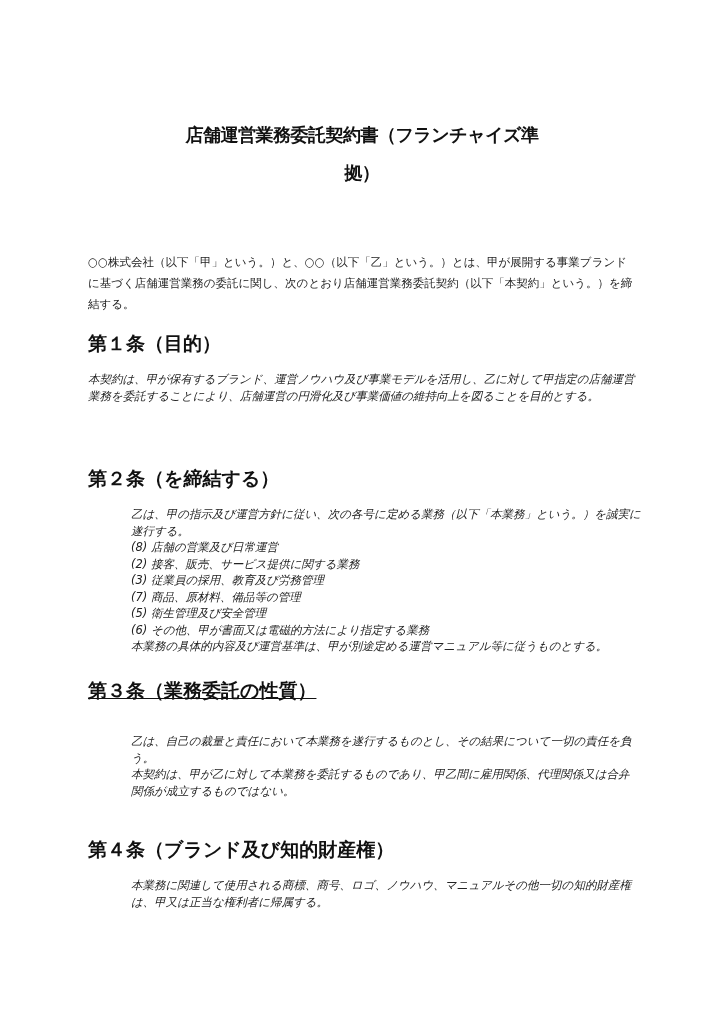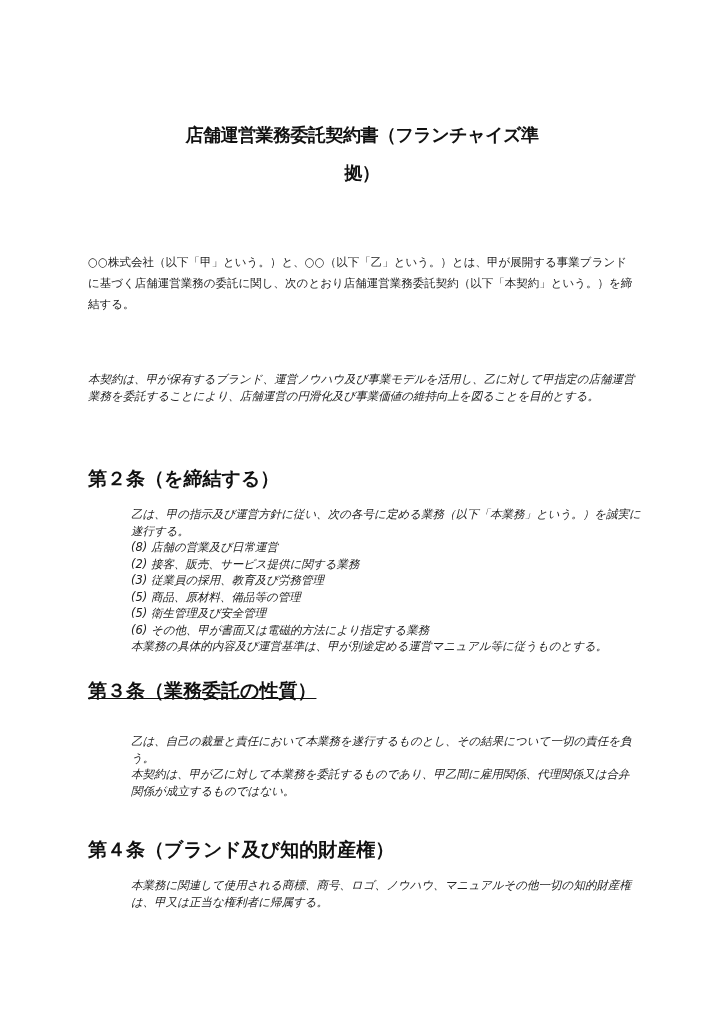--- a/index.html
+++ b/index.html
@@ -72,31 +72,32 @@
 
 <div class="page">
 
   <div class="title">
     <div>店舗運営業務委託契約書（フランチャイズ準</div>
     <div>拠）</div>
   </div>
 
   <div class="preamble">○○株式会社（以下「甲」という。）と、○○（以下「乙」という。）とは、甲が展開する事業ブランドに基づく店舗運営業務の委託に関し、次のとおり店舗運営業務委託契約（以下「本契約」という。）を締結する。</div>
 
+  <div class="heading h1">第１条（目的）</div>
   <div class="para art1-body">
     <p>本契約は、甲が保有するブランド、運営ノウハウ及び事業モデルを活用し、乙に対して甲指定の店舗運営業務を委託することにより、店舗運営の円滑化及び事業価値の維持向上を図ることを目的とする。</p>
   </div>
 
   <div class="heading h2">第２条（を締結する）</div>
   <div class="para art2-body">
     <p>乙は、甲の指示及び運営方針に従い、次の各号に定める業務（以下「本業務」という。）を誠実に遂行する。</p>
     <p>(8) 店舗の営業及び日常運営</p>
     <p>(2) 接客、販売、サービス提供に関する業務</p>
     <p>(3) 従業員の採用、教育及び労務管理</p>
-    <p>(5) 商品、原材料、備品等の管理</p>
+    <p>(7) 商品、原材料、備品等の管理</p>
     <p>(5) 衛生管理及び安全管理</p>
     <p>(6) その他、甲が書面又は電磁的方法により指定する業務</p>
     <p>本業務の具体的内容及び運営基準は、甲が別途定める運営マニュアル等に従うものとする。</p>
   </div>
 
   <div class="heading h3">第３条（業務委託の性質）</div>
   <div class="para art3-body">
     <p>乙は、自己の裁量と責任において本業務を遂行するものとし、その結果について一切の責任を負う。</p>
     <p>本契約は、甲が乙に対して本業務を委託するものであり、甲乙間に雇用関係、代理関係又は合弁関係が成立するものではない。</p>
   </div>

